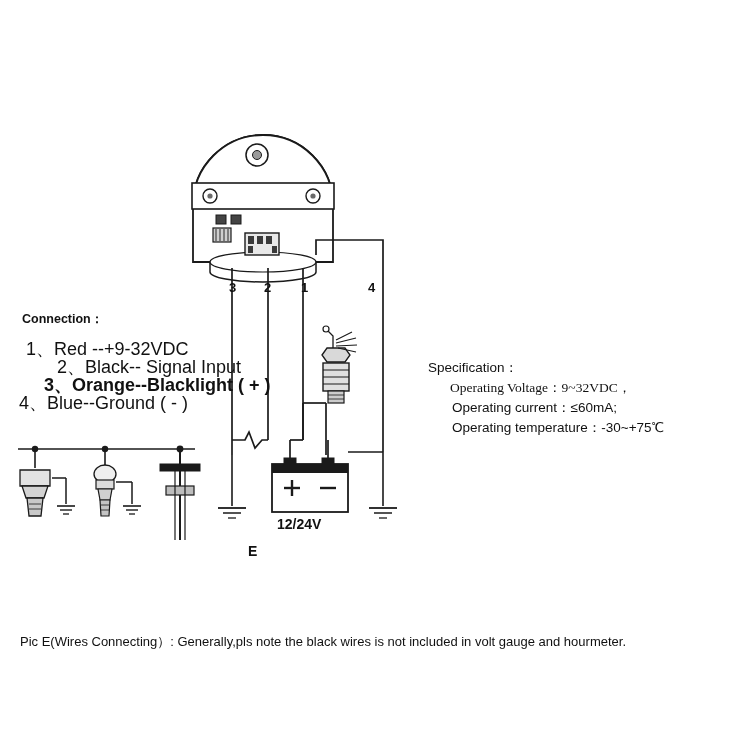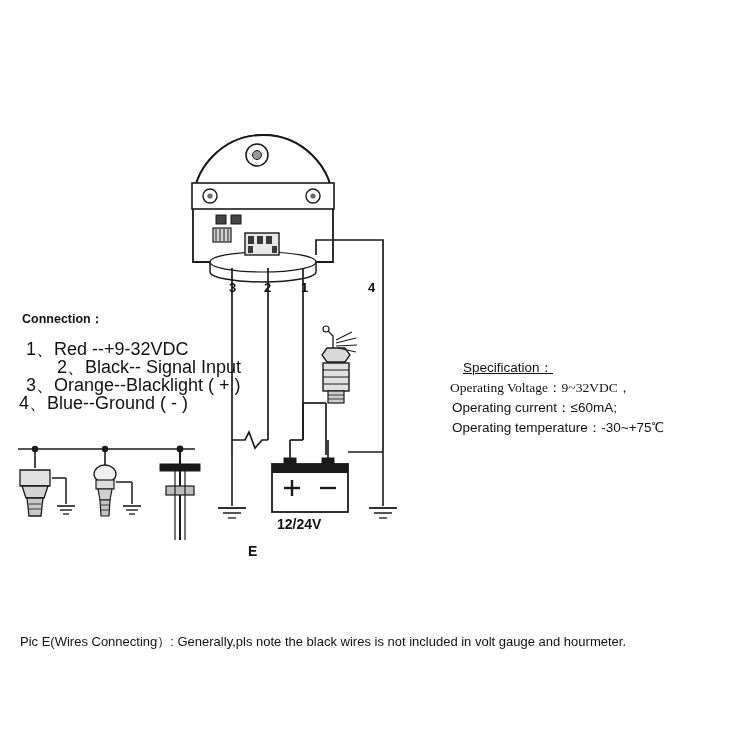--- a/index.html
+++ b/index.html
@@ -218,24 +218,24 @@
   </svg>
 
   <div class="txt wire-num" style="left:229px; top:280px;">3</div>
   <div class="txt wire-num" style="left:264px; top:280px;">2</div>
   <div class="txt wire-num" style="left:301px; top:280px;">1</div>
   <div class="txt wire-num" style="left:368px; top:280px;">4</div>
 
   <div class="txt conn-title" style="left:22px; top:312px;">Connection：</div>
   <div class="txt conn-item" style="left:26px; top:338px;">1、Red --+9-32VDC</div>
   <div class="txt conn-item" style="left:12px; top:356px;margin-left:45px;">2、Black-- Signal Input</div>
-  <div class="txt conn-item" style="left:26px; top:374px;">3、Orange--Blacklight ( + )</div>
+  <div class="txt conn-item" style="left:44px; top:374px;font-weight:bold;">3、Orange--Blacklight ( + )</div>
   <div class="txt conn-item" style="left:19px; top:392px;">4、Blue--Ground ( - )</div>
 
-  <div class="txt spec-line" style="left:463px; top:360px;text-decoration:underline;">Specification：</div>
+  <div class="txt spec-line" style="left:428px; top:360px;">Specification：</div>
   <div class="txt spec-line" style="left:450px; top:380px;font-family:Liberation Serif, serif;">Operating Voltage：9~32VDC，</div>
   <div class="txt spec-line" style="left:452px; top:400px;">Operating current：≤60mA;</div>
   <div class="txt spec-line" style="left:452px; top:420px;">Operating temperature：-30~+75℃</div>
 
   <div class="txt batt-label" style="left:277px; top:516px;">12/24V</div>
 
   <div class="txt e-label" style="left:248px; top:543px;">E</div>
 
   <div class="txt caption" style="left:20px; top:598px; width:715px;">Pic E(Wires Connecting）: Generally,pls note the black wires is not included in volt gauge and hourmeter.</div>
 

